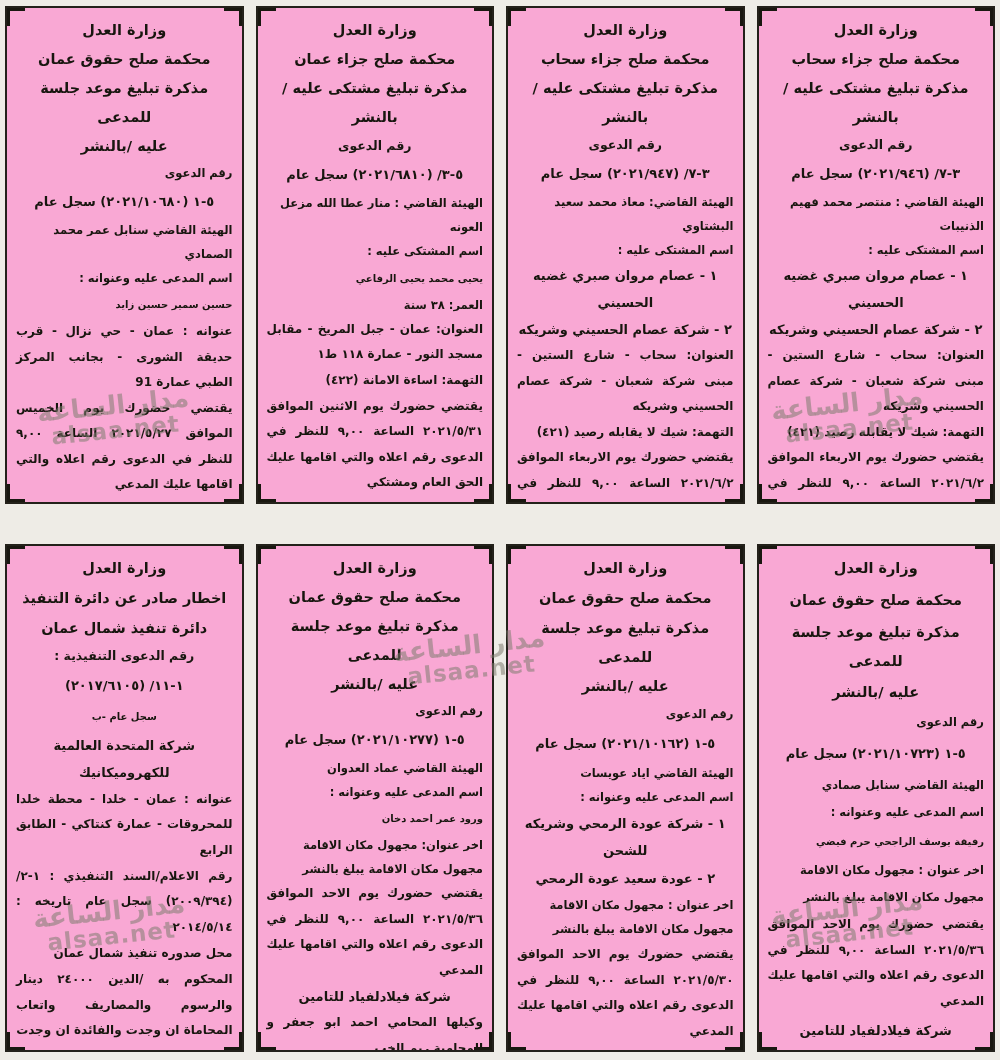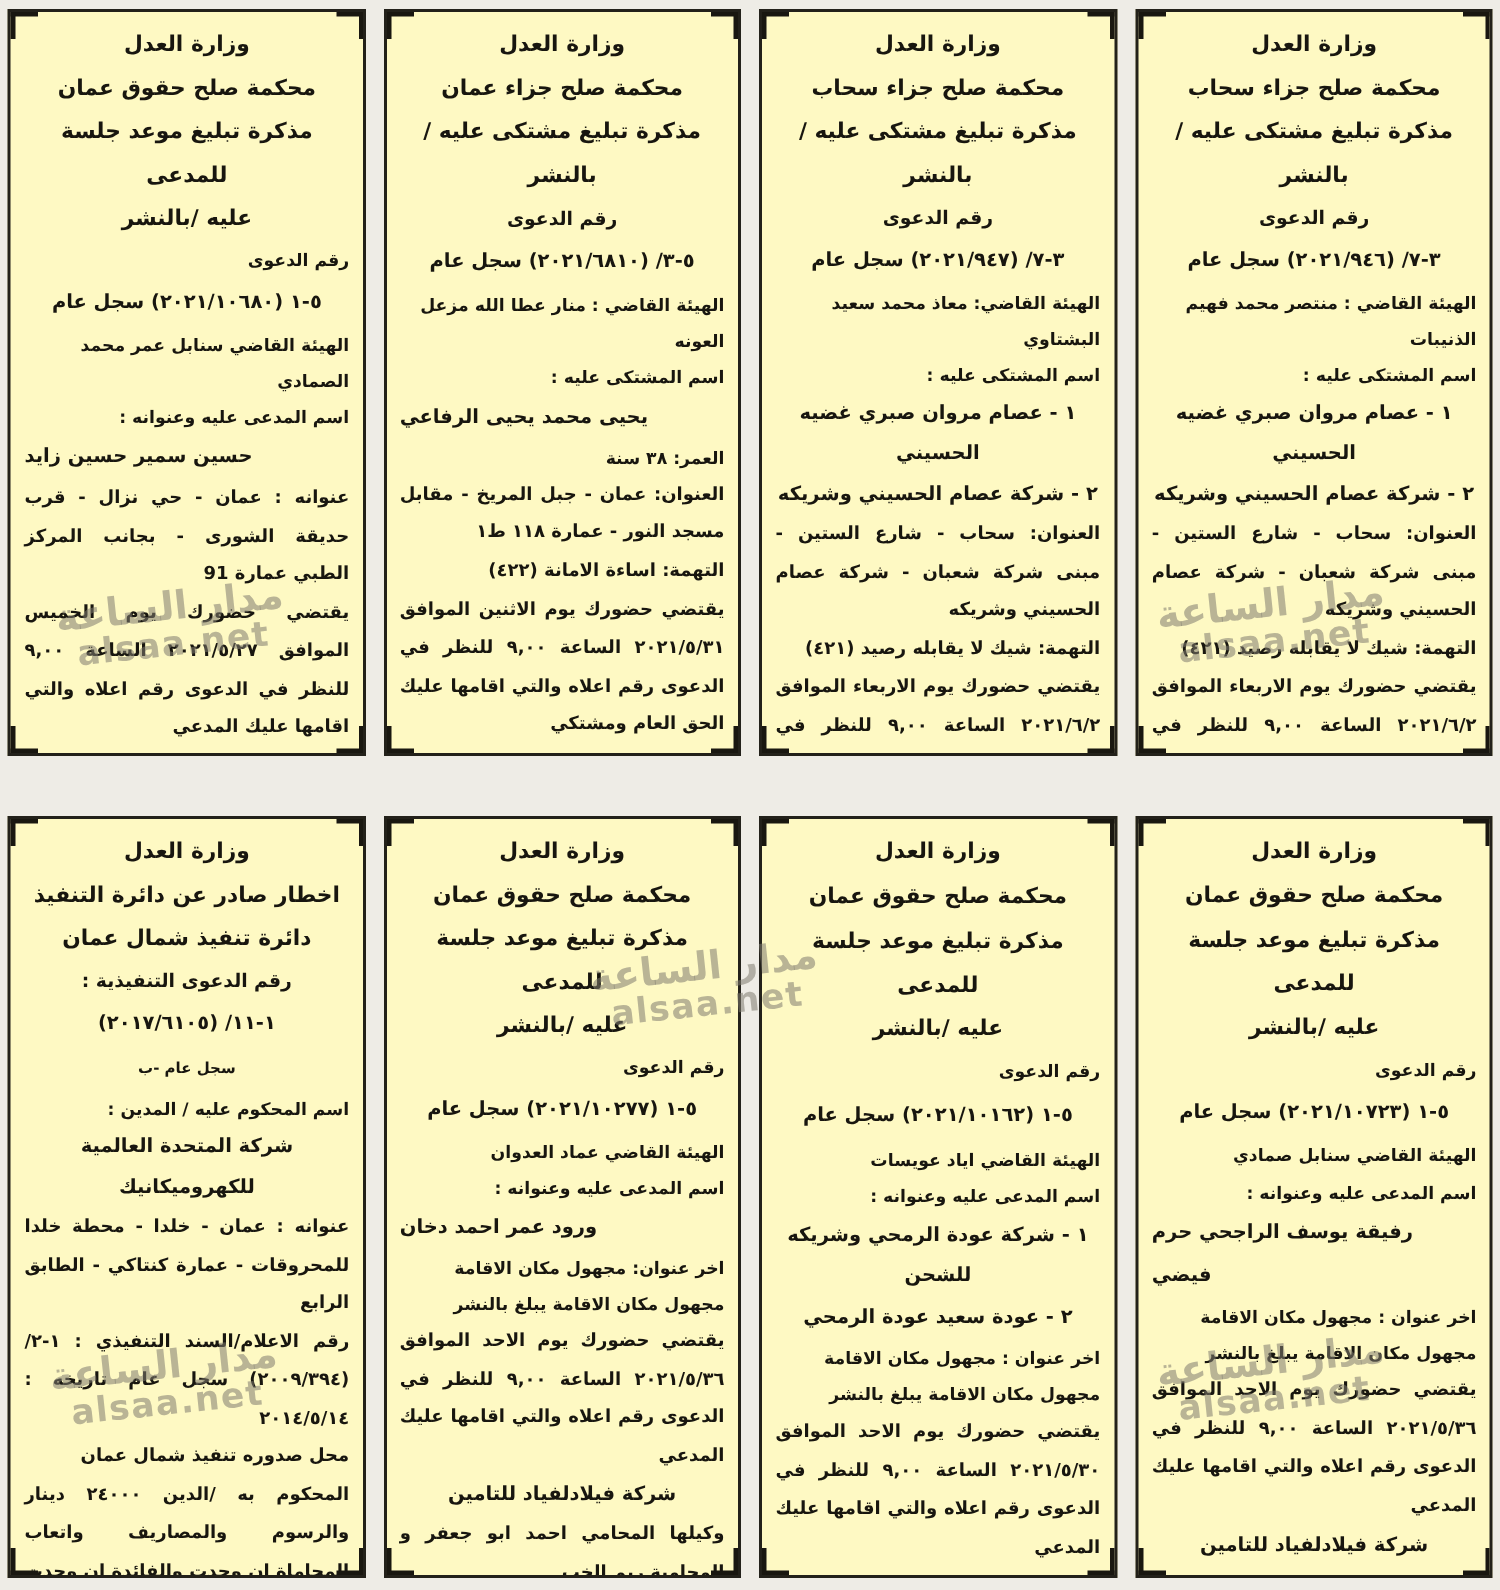--- a/index.html
+++ b/index.html
@@ -26,34 +26,34 @@
   }
   .notice{
     position:relative;
     border:2px solid #23211a;
     box-sizing:border-box;
     padding:8px 9px 6px 9px;
     display:flex;
     flex-direction:column;
     justify-content:space-between;
     overflow:hidden;
-    background:#fef9c3;
+    background:#f9a8d4;
   }
   .corner{position:absolute;width:15px;height:15px;pointer-events:none;}
   .c-tl{top:-2px;left:-2px;border-top:5px solid #191710;border-left:5px solid #191710;}
   .c-tr{top:-2px;right:-2px;border-top:5px solid #191710;border-right:5px solid #191710;}
   .c-bl{bottom:-2px;left:-2px;border-bottom:5px solid #191710;border-left:5px solid #191710;}
   .c-br{bottom:-2px;right:-2px;border-bottom:5px solid #191710;border-right:5px solid #191710;}
   .notice p{margin:0;font-weight:bold;}
   .l-title   {text-align:center;font-size:14.5px;line-height:29px;}
   .l-subtitle{text-align:center;font-size:12.5px;line-height:25px;}
   .l-case    {text-align:center;font-size:13px;line-height:33px;letter-spacing:.5px;}
   .l-case-sm {text-align:center;font-size:10px;line-height:28px;}
   .l-label   {text-align:right;font-size:11.5px;line-height:24px;}
-  .l-name    {text-align:left;font-size:13px;line-height:29px;}
+  .l-name    {text-align:right;font-size:10px;line-height:29px;}
   .l-name-sm {text-align:center;font-size:13px;line-height:27px;}
   .l-body    {text-align:justify;font-size:12px;line-height:25.5px;}
   .watermark{
     position:absolute;
     transform:rotate(-6deg);
     text-align:center;
     color:rgba(128,124,112,0.55);
     pointer-events:none;
     white-space:nowrap;
     z-index:3;
@@ -199,21 +199,20 @@
         <span class="corner c-tl"></span>
         <span class="corner c-tr"></span>
         <span class="corner c-bl"></span>
         <span class="corner c-br"></span>
         <p class="l-title">وزارة العدل</p>
         <p class="l-title">اخطار صادر عن دائرة التنفيذ</p>
         <p class="l-title">دائرة تنفيذ شمال عمان</p>
         <p class="l-subtitle">رقم الدعوى التنفيذية :</p>
         <p class="l-case">١-١١/ (٢٠١٧/٦١٠٥)</p>
         <p class="l-case-sm">سجل عام -ب</p>
-        <p class="l-label">اسم المحكوم عليه / المدين :</p>
         <p class="l-name-sm">شركة المتحدة العالمية للكهروميكانيك</p>
         <p class="l-body">عنوانه : عمان - خلدا - محطة خلدا للمحروقات - عمارة كنتاكي - الطابق الرابع</p>
         <p class="l-body">رقم الاعلام/السند التنفيذي : ١-٢/ (٢٠٠٩/٣٩٤) سجل عام تاريخه : ٢٠١٤/٥/١٤</p>
         <p class="l-body">محل صدوره تنفيذ شمال عمان</p>
         <p class="l-body">المحكوم به /الدين ٢٤٠٠٠ دينار والرسوم والمصاريف واتعاب المحاماة ان وجدت والفائدة ان وجدت</p>
       </article>
     </div>
 <div class="watermark" style="left: 38px; top: 392px;">
       <div class="wm-ar">مدار الساعة</div>
       <div class="wm-en">alsaa.net</div>

